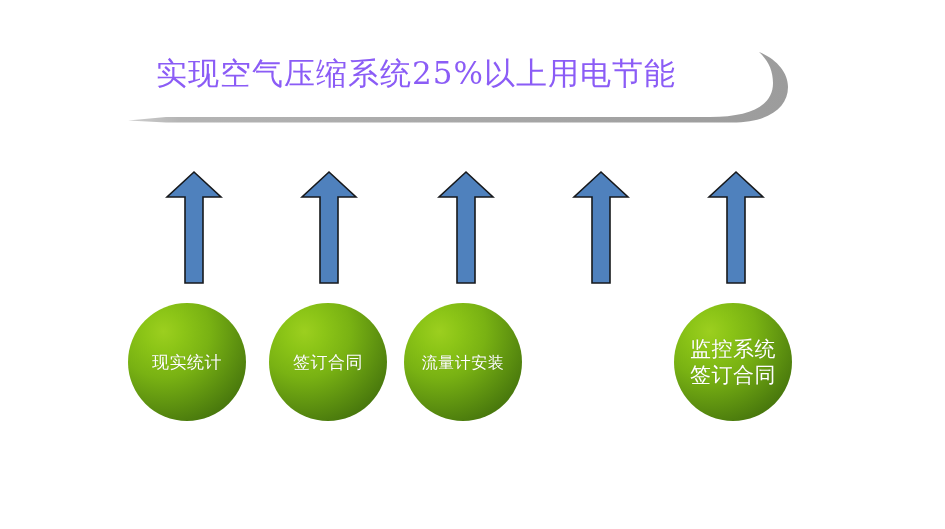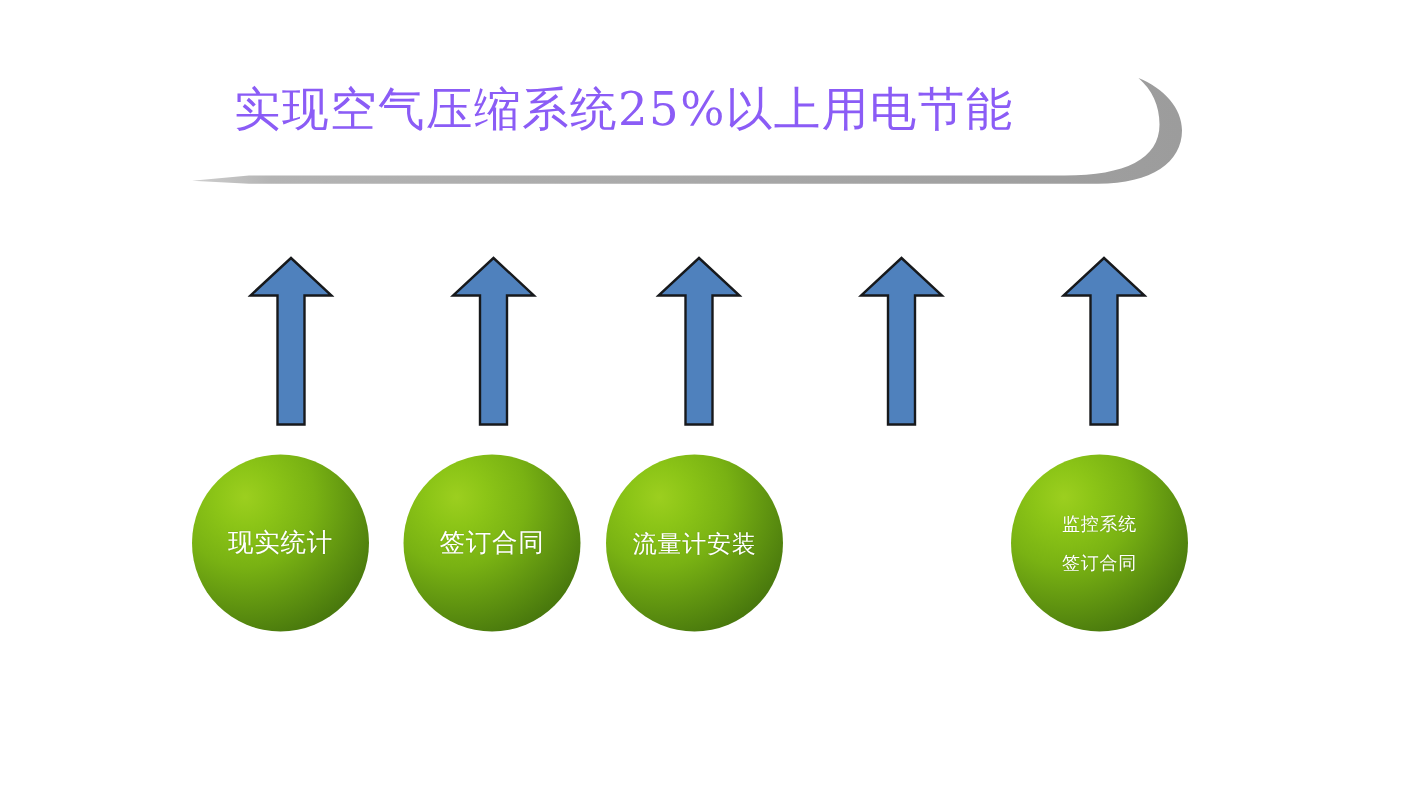--- a/index.html
+++ b/index.html
@@ -80,21 +80,21 @@
     color: #ffffff;
     font-family: "DejaVu Serif", "Liberation Serif", serif;
     font-size: 17px;
     line-height: 23px;
     text-align: center;
     white-space: nowrap;
     letter-spacing: 0.5px;
     text-shadow: 0 0 1px rgba(0,0,0,0.18);
   }
   .step-label.small { font-size: 16px; }
-  .step-label.two-line { font-size: 12px; line-height: 26px; }
+  .step-label.two-line { font-size: 21px; line-height: 26px; }
 </style>
 </head>
 <body>
 
 <div id="slide">
 
   <div id="title-banner">
     <svg width="700" height="110" viewBox="0 0 700 110">
       <defs>
         <linearGradient id="swooshGrad" x1="0" y1="0" x2="1" y2="0">

